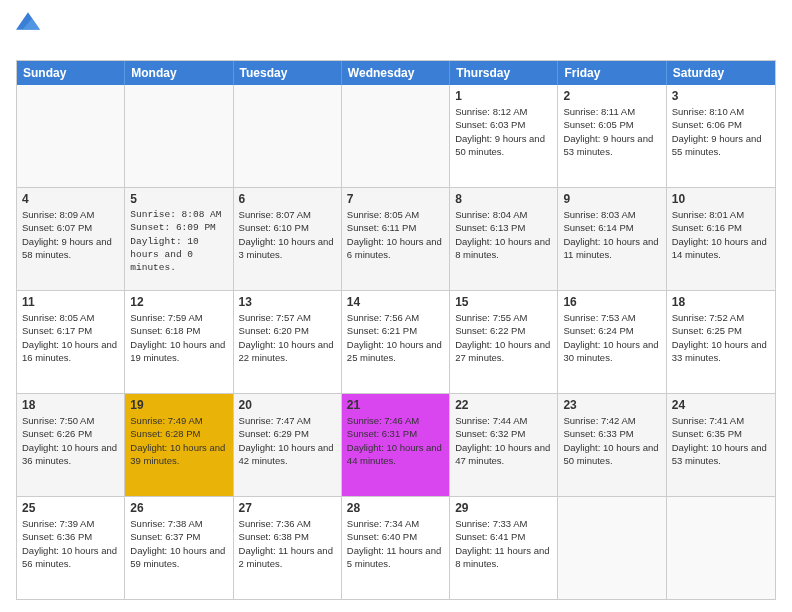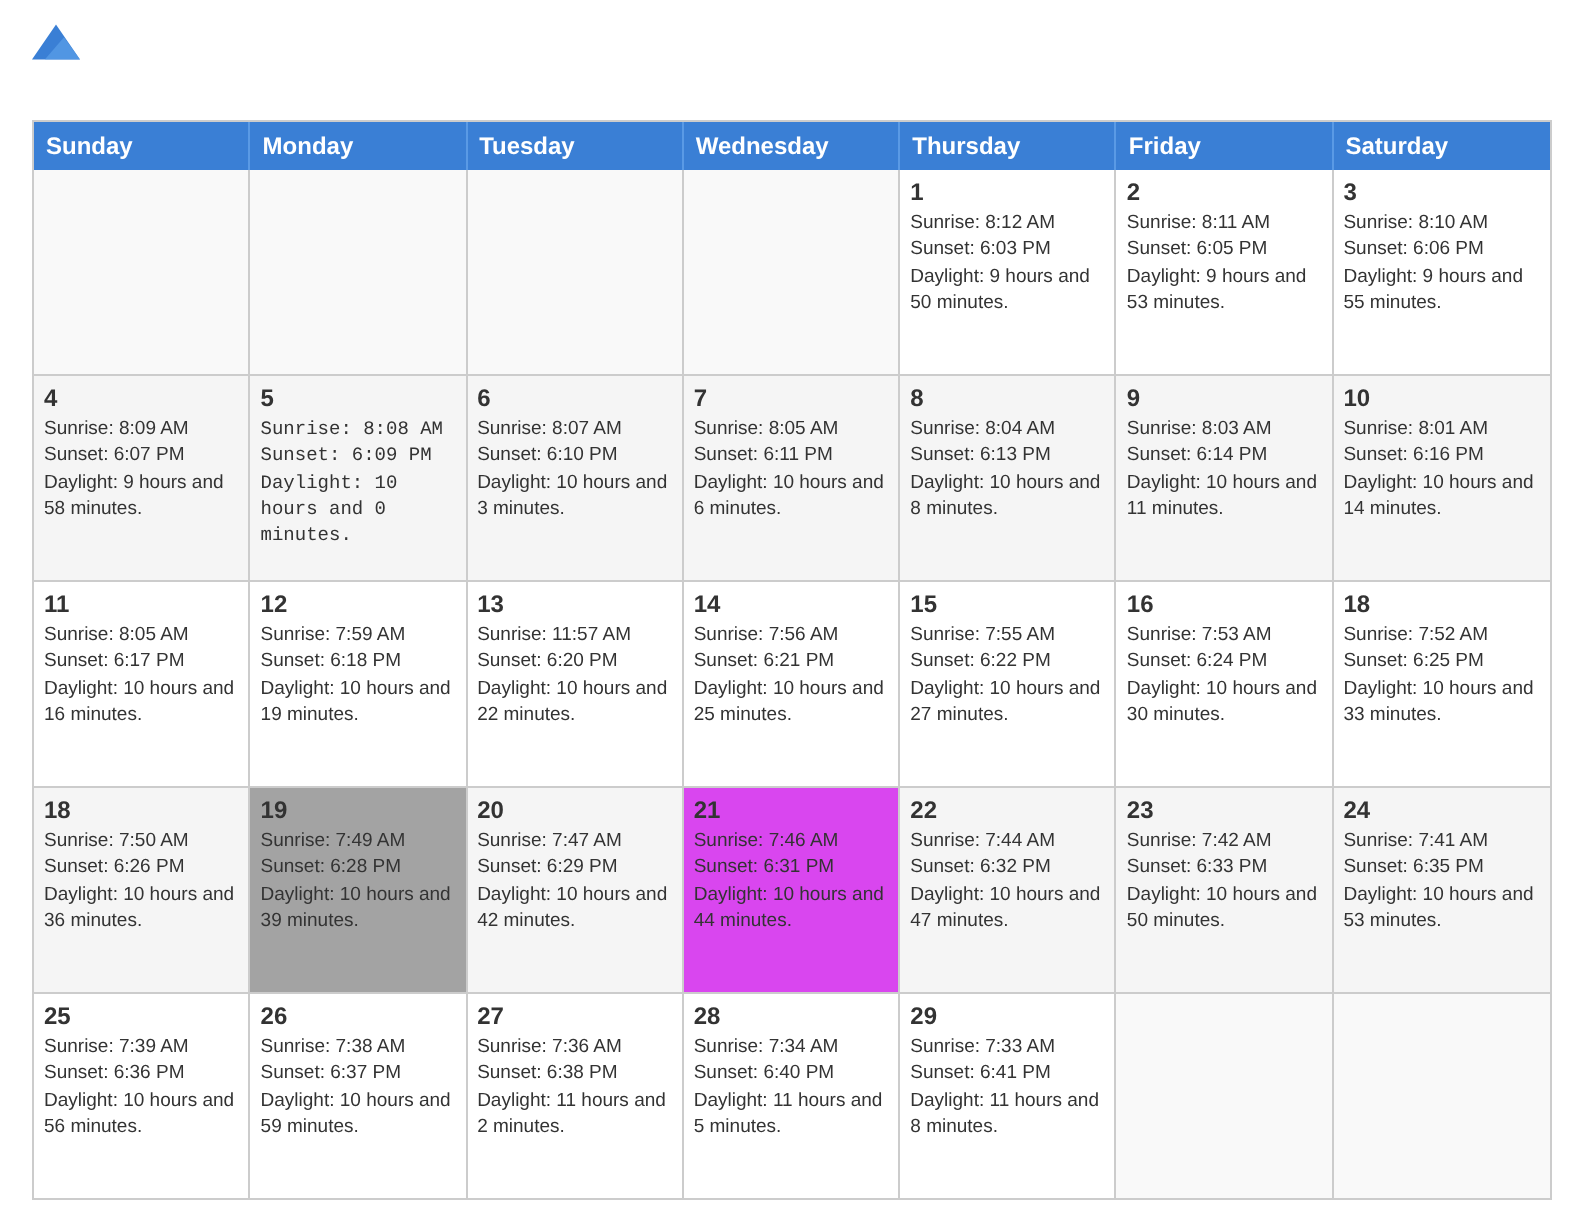--- a/index.html
+++ b/index.html
@@ -214,21 +214,21 @@
 Daylight: 10 hours and 16 minutes.</div>
           </div>
           <div class="cal-cell">
             <span class="day-number">12</span>
             <div class="day-info" style="white-space: pre-line;">Sunrise: 7:59 AM
 Sunset: 6:18 PM
 Daylight: 10 hours and 19 minutes.</div>
           </div>
           <div class="cal-cell">
             <span class="day-number">13</span>
-            <div class="day-info" style="white-space: pre-line;">Sunrise: 11:57 AM
+            <div class="day-info" style="white-space: pre-line;">Sunrise: 7:57 AM
 Sunset: 6:20 PM
 Daylight: 10 hours and 22 minutes.</div>
           </div>
           <div class="cal-cell">
             <span class="day-number">14</span>
             <div class="day-info" style="white-space: pre-line;">Sunrise: 7:56 AM
 Sunset: 6:21 PM
 Daylight: 10 hours and 25 minutes.</div>
           </div>
           <div class="cal-cell">
@@ -250,21 +250,21 @@
 Daylight: 10 hours and 33 minutes.</div>
           </div>
         </div>
         <div class="cal-row">
           <div class="cal-cell" style="background: rgb(245, 245, 245);">
             <span class="day-number">18</span>
             <div class="day-info" style="white-space: pre-line;">Sunrise: 7:50 AM
 Sunset: 6:26 PM
 Daylight: 10 hours and 36 minutes.</div>
           </div>
-          <div class="cal-cell" style="background: #a3a3a3;">
+          <div class="cal-cell" style="background: #eab308;">
             <span class="day-number">19</span>
             <div class="day-info" style="white-space: pre-line;">Sunrise: 7:49 AM
 Sunset: 6:28 PM
 Daylight: 10 hours and 39 minutes.</div>
           </div>
           <div class="cal-cell" style="background: rgb(245, 245, 245);">
             <span class="day-number">20</span>
             <div class="day-info" style="white-space: pre-line;">Sunrise: 7:47 AM
 Sunset: 6:29 PM
 Daylight: 10 hours and 42 minutes.</div>

